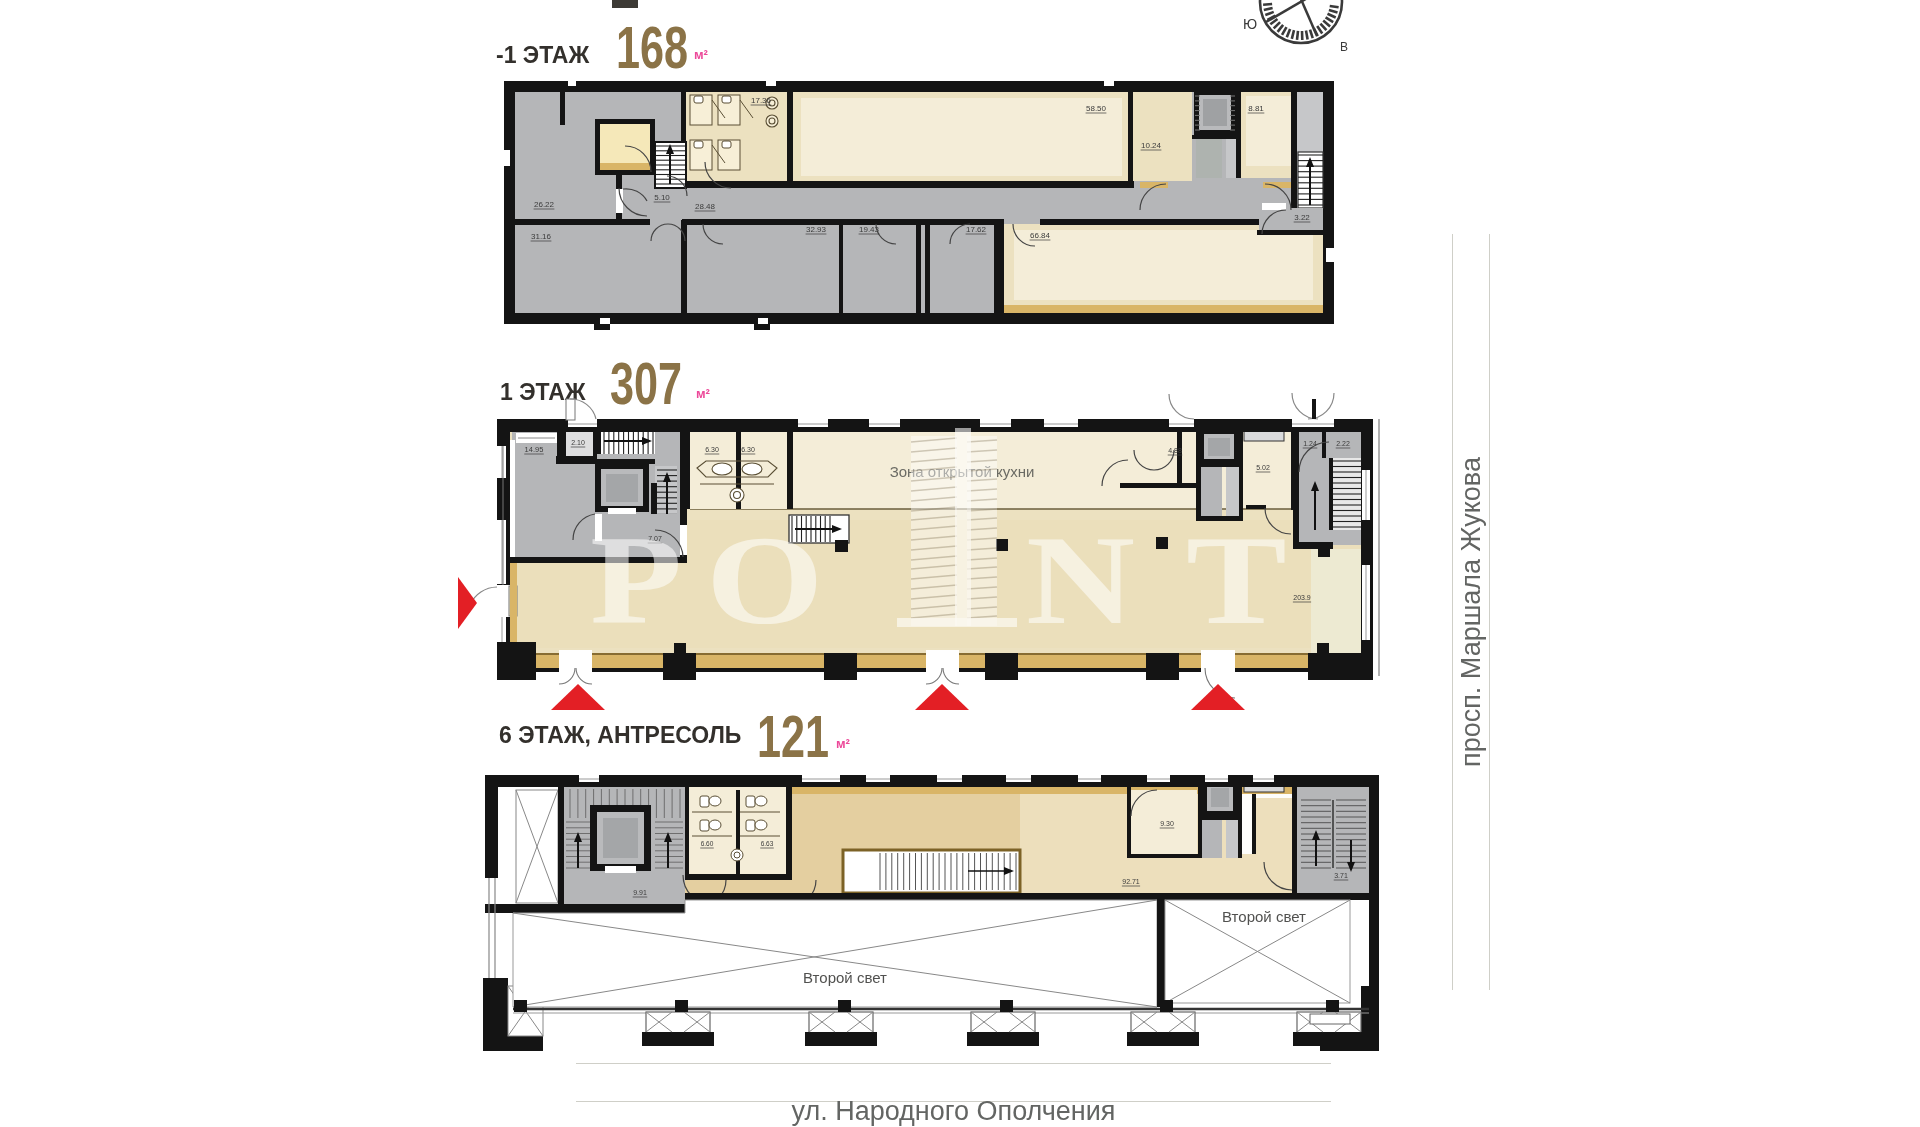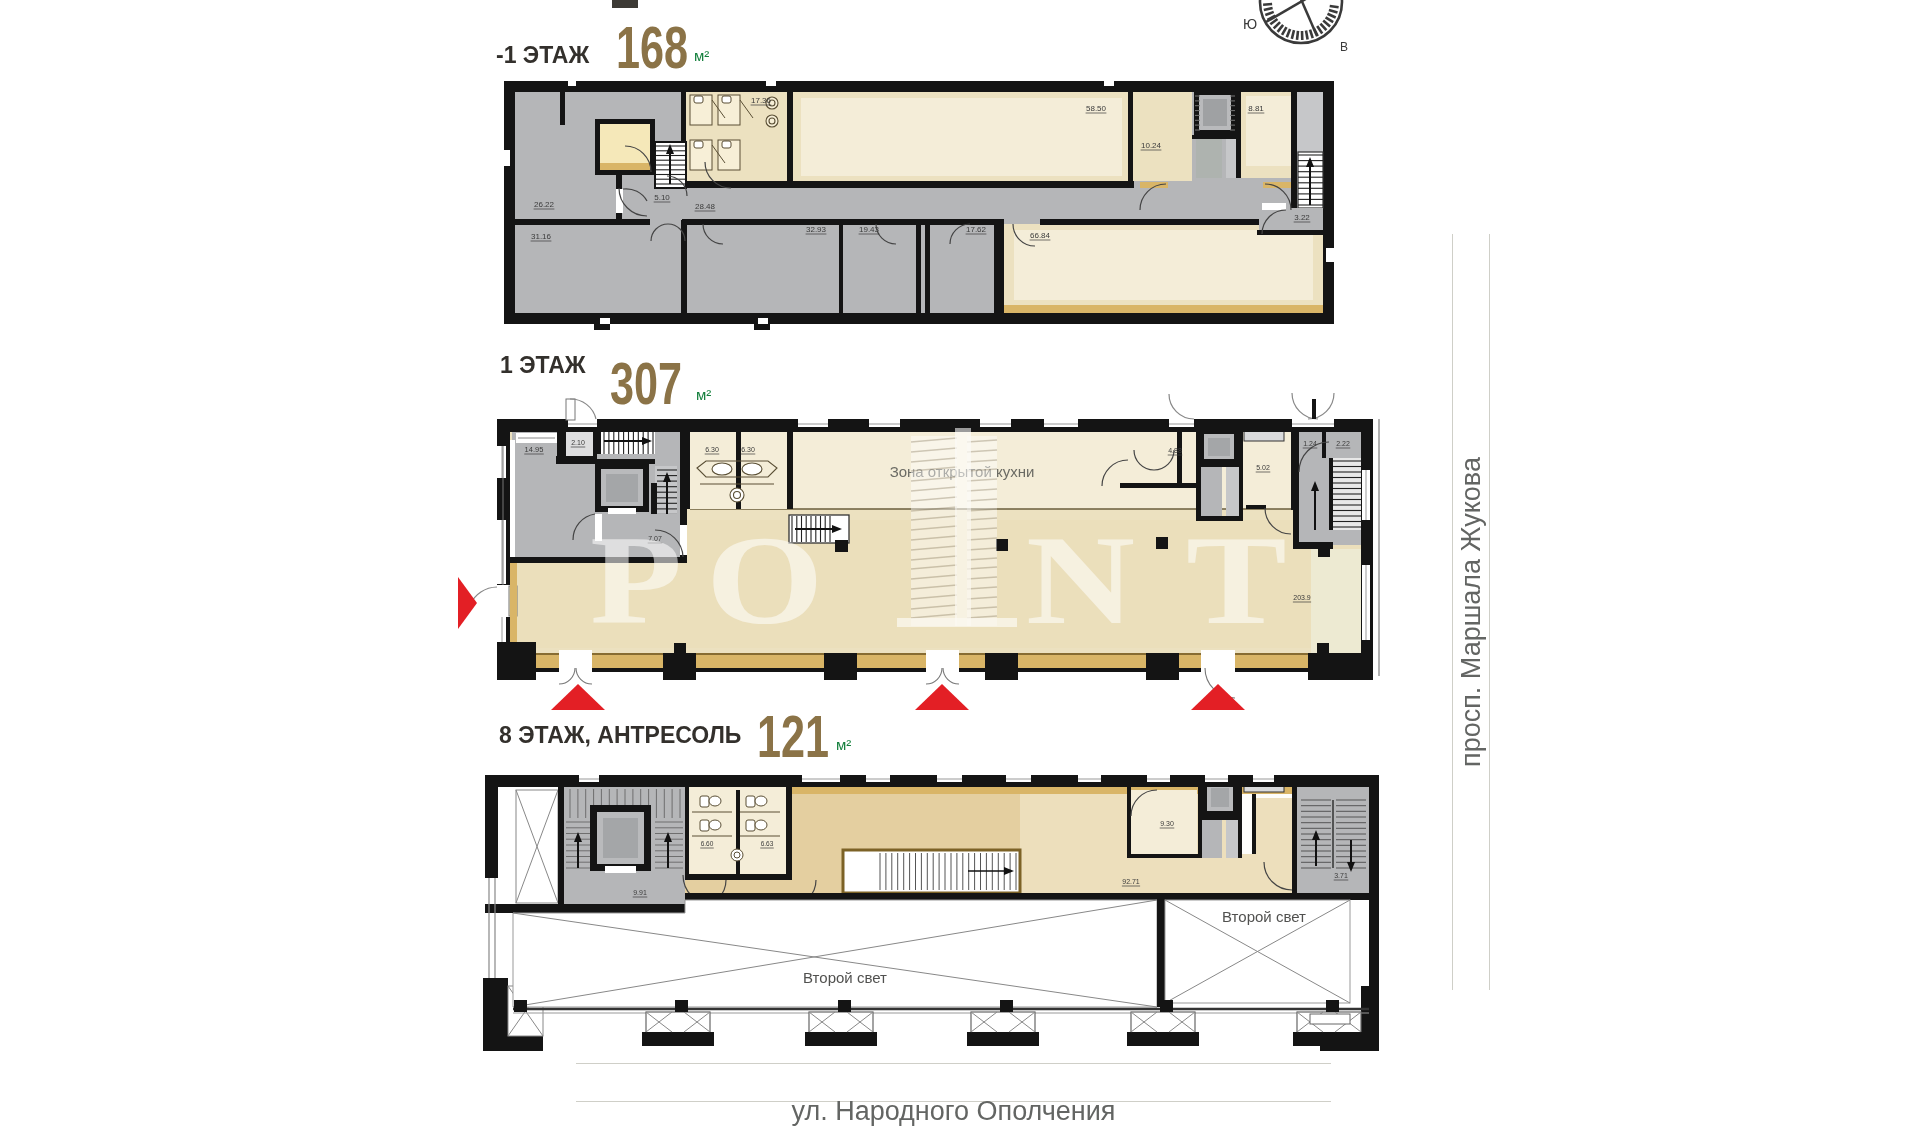--- a/index.html
+++ b/index.html
@@ -1,34 +1,34 @@
 <!DOCTYPE html>
 <html><head><meta charset="utf-8"><style>
 html,body{margin:0;padding:0;width:1920px;height:1127px;background:#fff;overflow:hidden;}
 body{font-family:"Liberation Sans", sans-serif;position:relative;}
 .hdr{position:absolute;font-weight:bold;color:#33302c;font-size:23px;letter-spacing:0px;}
 .num{position:absolute;font-weight:bold;color:#8b7347;font-size:60px;transform:scaleX(0.72);transform-origin:0 0;letter-spacing:0px;}
-.m2{position:absolute;font-weight:normal;color:#15803d;font-size:15px;}
+.m2{position:absolute;font-weight:bold;color:#ec4899;font-size:13px;}
 .street{position:absolute;color:#636563;font-size:27px;}
 .wm{position:absolute;color:rgba(255,255,255,0.55);font-family:"Liberation Serif",serif;font-weight:bold;font-size:128px;line-height:1;transform:scaleX(1.18);transform-origin:0 0;}
 </style></head><body>
 
 <div style="position:absolute;left:612px;top:0;width:26px;height:8px;background:#3d3a35;"></div>
 
 <div class="hdr" style="left:496px;top:26px;margin-top:16px;">-1 ЭТАЖ</div>
 
 <div class="num" style="left:616px;top:13px;">168</div>
 <div class="m2" style="left:694px;top:47px;">м²</div>
 
-<div class="hdr" style="left:500px;top:352px;">1 ЭТАЖ</div>
+<div class="hdr" style="left:500px;top:379px;">1 ЭТАЖ</div>
 
 <div class="num" style="left:610px;top:349px;">307</div>
 <div class="m2" style="left:696px;top:386px;">м²</div>
 
-<div class="hdr" style="left:499px;top:722px;">8 ЭТАЖ, АНТРЕСОЛЬ</div>
+<div class="hdr" style="left:499px;top:722px;">6 ЭТАЖ, АНТРЕСОЛЬ</div>
 
 <div class="num" style="left:757px;top:702px;">121</div>
 <div class="m2" style="left:836px;top:736px;">м²</div>
 
 <div style="position:absolute;left:576px;top:1063px;width:755px;height:1px;background:#cfcfc8;"></div>
 
 <div style="position:absolute;left:576px;top:1101px;width:755px;height:1px;background:#cfcfc8;"></div>
 
 <div class="street" style="left:576px;top:1096px;width:755px;text-align:center;">ул. Народного Ополчения</div>
 

